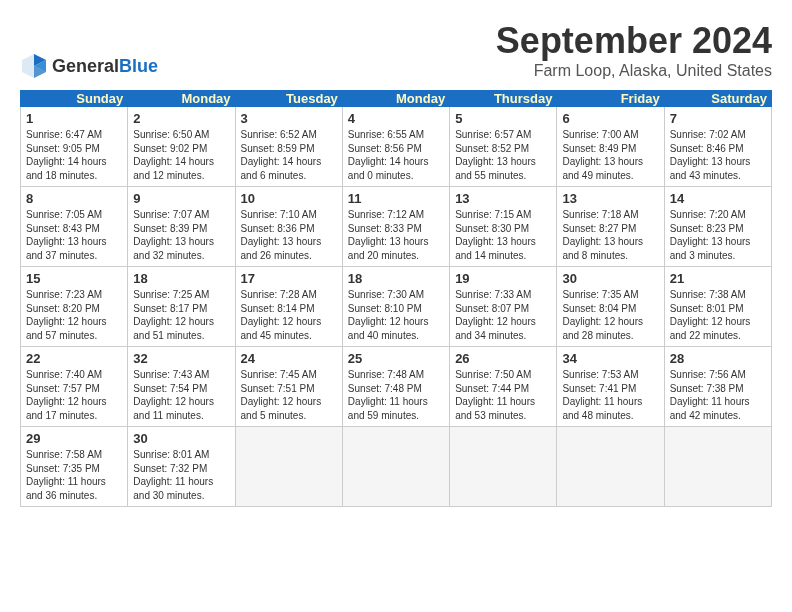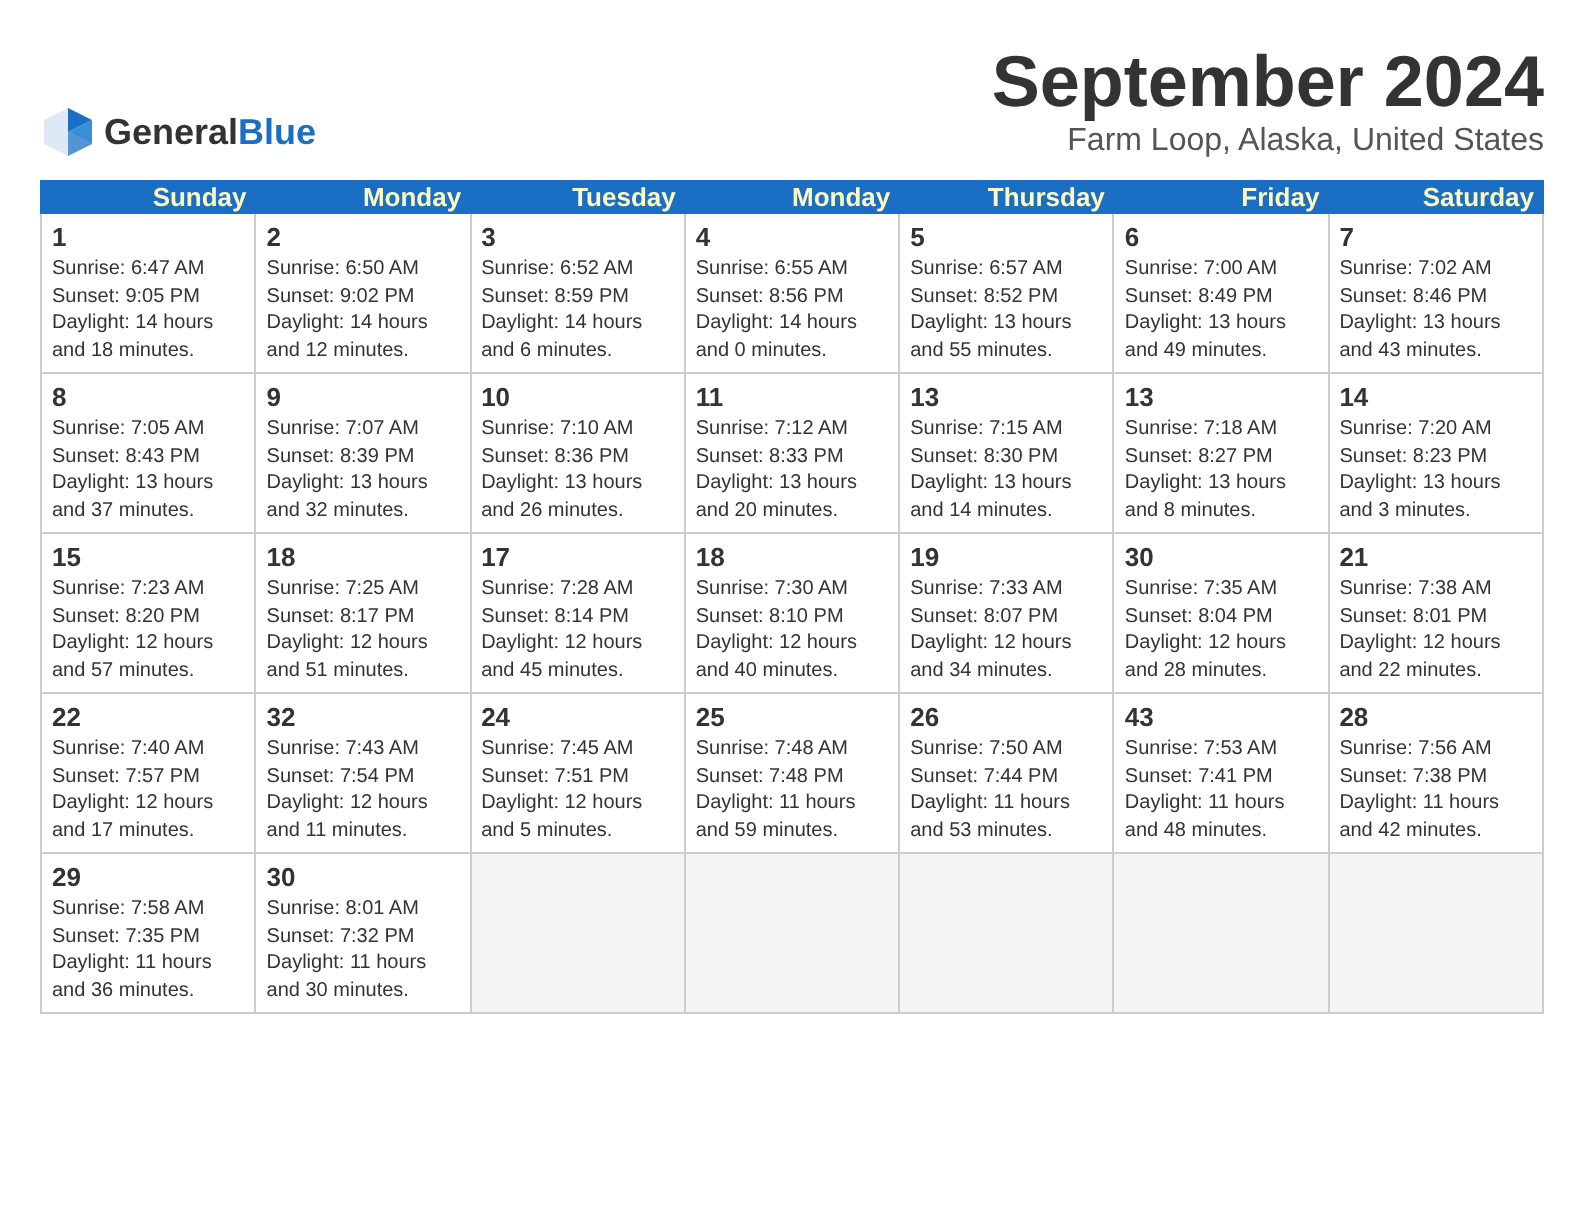--- a/index.html
+++ b/index.html
@@ -319,21 +319,21 @@
       </td>
         <td>
         <span class="day-number">26</span>
         <div class="cell-text">
           Sunrise: 7:50 AM<br>
           Sunset: 7:44 PM<br>
           Daylight: 11 hours and 53 minutes.
         </div>
       </td>
         <td>
-        <span class="day-number">43</span>
+        <span class="day-number">34</span>
         <div class="cell-text">
           Sunrise: 7:53 AM<br>
           Sunset: 7:41 PM<br>
           Daylight: 11 hours and 48 minutes.
         </div>
       </td>
         <td>
         <span class="day-number">28</span>
         <div class="cell-text">
           Sunrise: 7:56 AM<br>

